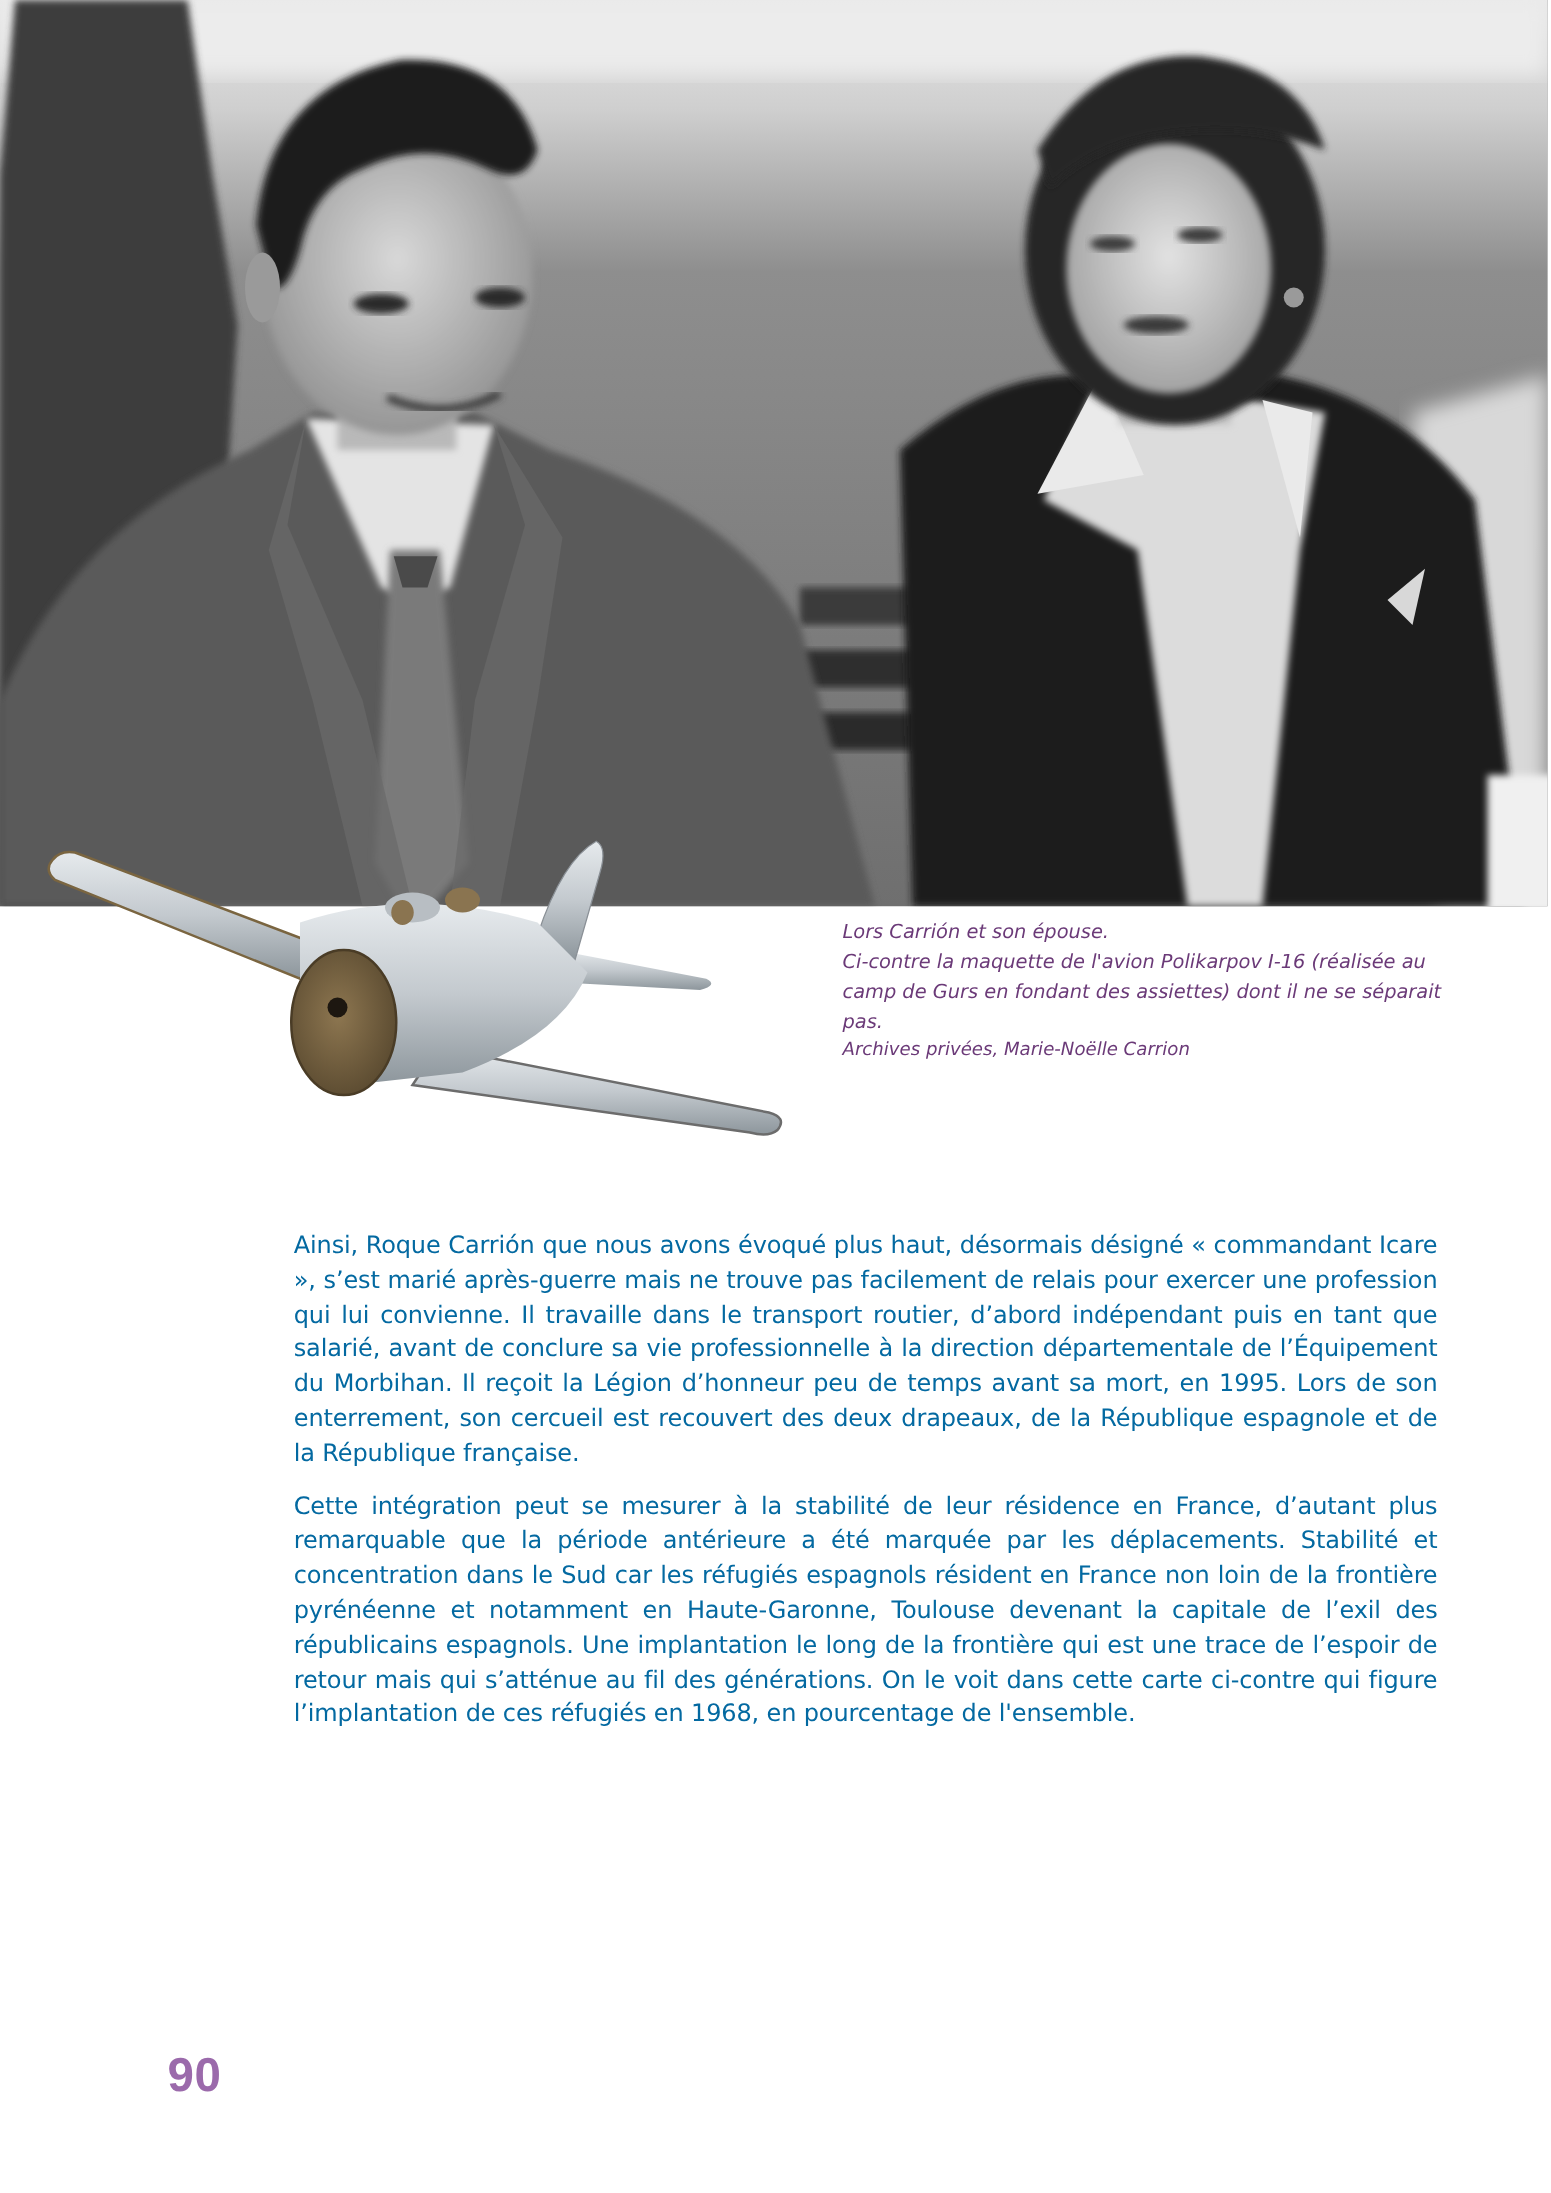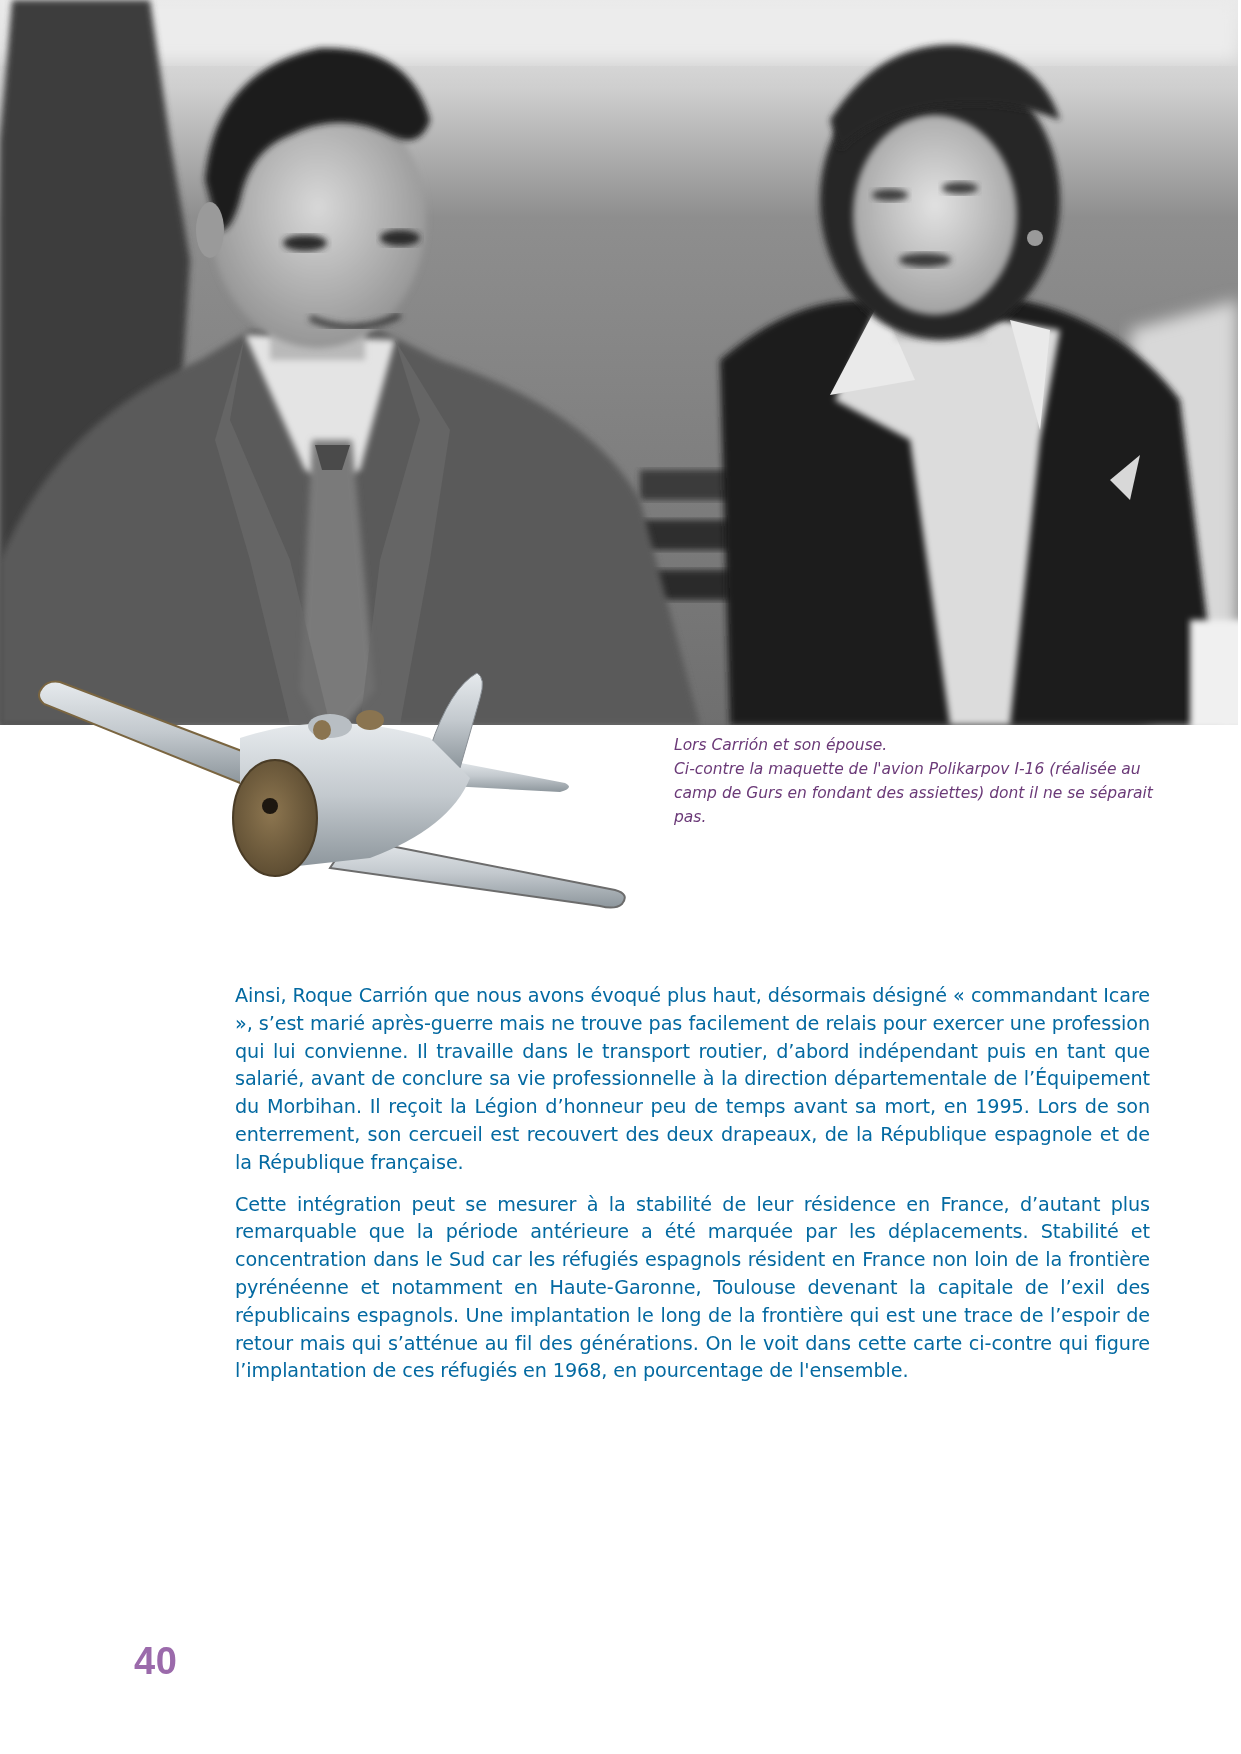--- a/index.html
+++ b/index.html
@@ -157,20 +157,21 @@
     <ellipse cx="292" cy="62" rx="9" ry="10" fill="#8a7450"></ellipse>
 
     <ellipse cx="245" cy="150" rx="42" ry="58" fill="url(#brass)" stroke="#4a3c26" stroke-width="2"></ellipse>
     <circle cx="240" cy="138" r="8" fill="#1d1710"></circle>
   </svg>
 </div>
 
 <div class="caption">
   <span class="title-line">Lors Carrión et son épouse.</span>
   <span class="desc">Ci-contre la maquette de l'avion Polikarpov I-16 (réalisée au camp de Gurs en fondant des assiettes) dont il ne se séparait pas.</span>
+  <span class="credit">Archives privées, Marie-Noëlle Carrion</span>
 </div>
 
 <div class="body-text">
   <p> Ainsi, Roque Carrión que nous avons évoqué plus haut, désormais désigné « commandant Icare », s’est marié après-guerre mais ne trouve pas facilement de relais pour exercer une profession qui lui convienne. Il travaille dans le transport routier, d’abord indépendant puis en tant que salarié, avant de conclure sa vie professionnelle à la direction départementale de l’Équipement du Morbihan. Il reçoit la Légion d’honneur peu de temps avant sa mort, en 1995. Lors de son enterrement, son cercueil est recouvert des deux drapeaux, de la République espagnole et de la République française.</p>
   <p>Cette intégration peut se mesurer à la stabilité de leur résidence en France, d’autant plus remarquable que la période antérieure a été marquée par les déplacements. Stabilité et concentration dans le Sud car les réfugiés espagnols résident en France non loin de la frontière pyrénéenne et notamment en Haute-Garonne, Toulouse devenant la capitale de l’exil des républicains espagnols. Une implantation le long de la frontière qui est une trace de l’espoir de retour mais qui s’atténue au fil des générations. On le voit dans cette carte ci-contre qui figure l’implantation de ces réfugiés en 1968, en pourcentage de l'ensemble.</p>
 </div>
 
-<div class="page-number">40</div>
+<div class="page-number">90</div>
 
 </body></html>

